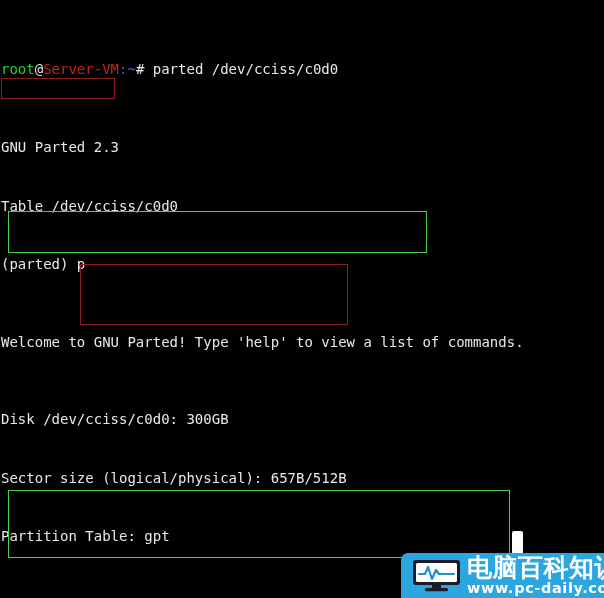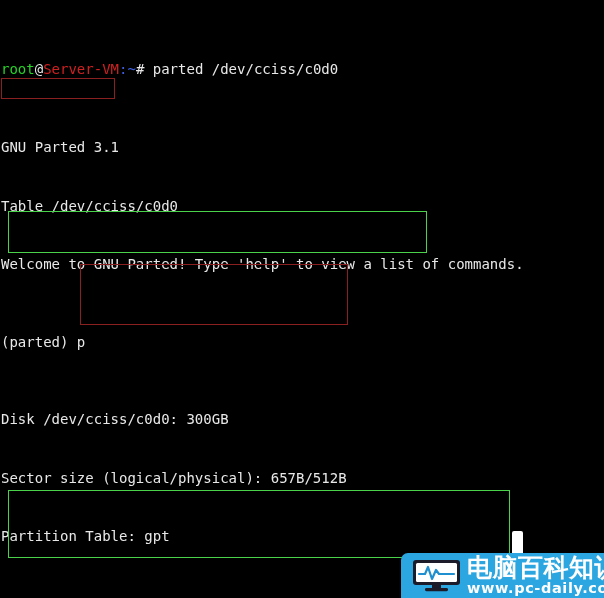--- a/index.html
+++ b/index.html
@@ -112,25 +112,25 @@
     pointer-events: none;
   }
 </style>
 </head>
 <body>
 
 <div id="terminal">
 
   <div class="line"><span class="c-green">root</span><span class="c-white">@</span><span class="c-red">Server-VM</span><span class="c-blue">:</span><span class="c-blue">~</span><span class="c-white"># </span><span class="c-white">parted /dev/cciss/c0d0</span></div>
 
-  <div class="line">GNU Parted 3.1</div>
+  <div class="line">GNU Parted 2.3</div>
   <div class="line">Table /dev/cciss/c0d0</div>
+  <div class="line"><span>(parted) </span><span>p</span></div>
+
   <div class="line">Welcome to GNU Parted! Type 'help' to view a list of commands.</div>
-
-  <div class="line"><span>(parted) </span><span>p</span></div>
 
   <div class="line">Disk /dev/cciss/c0d0: 300GB</div>
   <div class="line">Sector size (logical/physical): 657B/512B</div>
   <div class="line">Partition Table: gpt</div>
 
   
 
   
   
   

